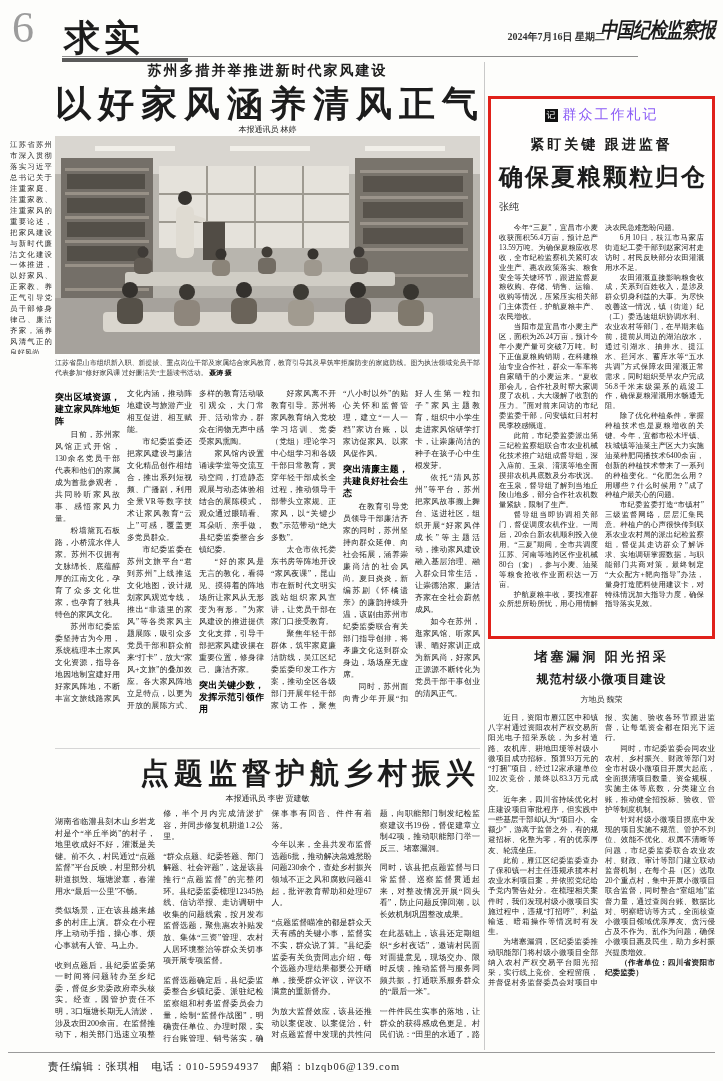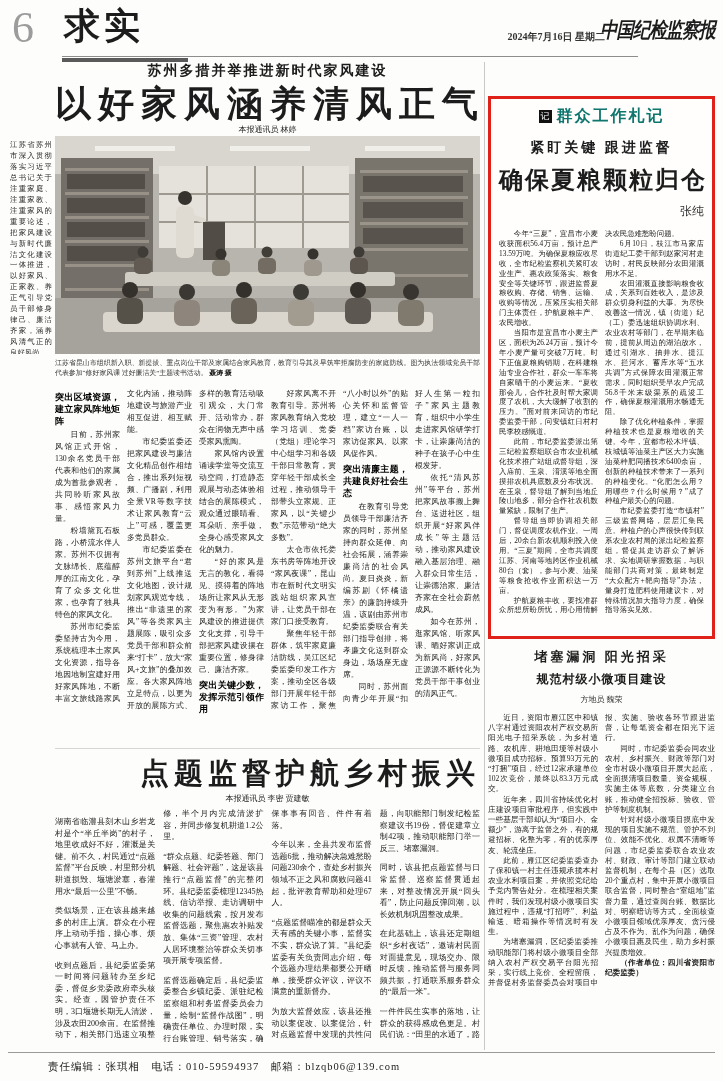--- a/index.html
+++ b/index.html
@@ -1,21 +1,21 @@
 <!DOCTYPE html>
 <html lang="zh"><head>
 <meta charset="utf-8">
 <style>
   html,body{margin:0;padding:0;background:#eceae6;}
   .page{position:relative;width:723px;height:1081px;background:#fdfdfb;margin:0 auto;
         font-family:"Liberation Serif","DejaVu Serif",serif;color:#1c1c1c;overflow:hidden;
         box-shadow:0 0 4px rgba(0,0,0,.2);}
   
   .pagenum{position:absolute;left:12px;top:6px;font-size:44px;color:#9c9c9c;font-weight:400;line-height:1;}
-  .section-name{position:absolute;left:64px;top:8px;font-size:36px;font-weight:bold;letter-spacing:4px;line-height:1;}
+  .section-name{position:absolute;left:64px;top:20px;font-size:36px;font-weight:bold;letter-spacing:4px;line-height:1;}
   .hdr-line{position:absolute;left:62px;top:56px;width:576px;height:1px;background:#8d8d8d;}
   .hdr-bar{position:absolute;left:62px;top:58px;width:126px;height:4px;background:#5a5a5a;}
   .hdr-date{position:absolute;right:118px;top:30px;font-size:10px;font-weight:bold;color:#333;}
   .masthead{position:absolute;right:8px;top:16px;font-size:21px;font-weight:bold;font-style:italic;
             transform:scaleX(.82);transform-origin:right;letter-spacing:-1px;white-space:nowrap;}
   
   .m-kicker{position:absolute;left:55px;top:62px;width:425px;text-align:center;font-size:14px;font-weight:bold;letter-spacing:2px;}
   .m-title{position:absolute;left:55px;top:80px;width:425px;text-align:center;font-size:36px;font-weight:bold;letter-spacing:7px;white-space:nowrap;}
   .m-byline{position:absolute;left:55px;top:124px;width:425px;text-align:center;font-size:8px;color:#222;}
   .intro-strip{position:absolute;left:10px;top:140px;width:42px;height:214px;font-size:7.4px;line-height:1.48;
@@ -32,24 +32,24 @@
   .b-title{position:absolute;left:55px;top:754px;width:425px;text-align:right;font-size:29px;font-weight:bold;letter-spacing:5px;white-space:nowrap;}
   .b-byline{position:absolute;left:55px;top:793px;width:425px;text-align:center;font-size:8px;color:#222;}
   .b-body{position:absolute;left:55px;top:808px;width:425px;height:240px;overflow:hidden;
           column-count:4;column-gap:8px;font-size:8px;line-height:11.6px;text-align:justify;color:#222;}
   
   .v-divider{position:absolute;left:484px;top:62px;width:1px;height:988px;background:#c9c9c9;}
   .red-box{position:absolute;left:488px;top:96px;width:227px;height:543px;border:3px solid #e0211a;
            box-sizing:border-box;background:#fffefd;padding:6px 8px 4px;}
   .badge-row{display:flex;align-items:center;justify-content:center;gap:5px;margin-top:1px;}
   .badge-icon{width:13px;height:13px;background:#111;color:#fff;font-size:9px;line-height:13px;text-align:center;flex:0 0 auto;}
-  .badge-text{font-size:16px;font-weight:bold;letter-spacing:2px;color:#0f766e;}
+  .badge-text{font-size:14px;font-weight:normal;letter-spacing:2px;color:#8b5cf6;}
   .r-kicker{text-align:center;font-size:14px;font-weight:bold;letter-spacing:3px;margin-top:12px;}
   .r-title{text-align:center;font-size:24px;font-weight:bold;letter-spacing:2px;margin-top:7px;white-space:nowrap;}
-  .r-author{text-align:right;font-size:12px;color:#333;margin-top:7px;}
+  .r-author{text-align:left;font-size:10px;color:#333;margin-top:7px;}
   .col-body{column-count:2;column-gap:7px;text-align:justify;color:#222;overflow:hidden;}
   .feature-body{margin-top:9px;height:394px;font-size:7.4px;line-height:9.9px;}
   .col-body p.attr{font-weight:bold;text-indent:2em;}
   .second-art{position:absolute;left:488px;top:648px;width:227px;}
   .s-kicker{text-align:center;font-size:13px;font-weight:bold;letter-spacing:3px;}
   .s-title{text-align:center;font-size:12px;font-weight:bold;letter-spacing:1px;margin-top:5px;white-space:nowrap;}
   .s-byline{text-align:center;font-size:8px;color:#333;margin-top:6px;}
   .second-body{margin-top:8px;height:312px;font-size:7.6px;line-height:10.2px;}
   
   .f-line{position:absolute;left:8px;top:1052px;width:707px;height:1px;background:#9a9a9a;}
@@ -166,21 +166,21 @@
     <span class="credit">聂涛 摄</span>
   </div>
 
   <div class="m-body">
       <div class="subhead">突出区域资源，建立家风阵地矩阵</div>
       <p>日前，苏州家风馆正式开馆，130余名党员干部代表和他们的家属成为首批参观者，共同聆听家风故事、感悟家风力量。</p>
       <p>粉墙黛瓦石板路，小桥流水伴人家。苏州不仅拥有文脉绵长、底蕴醇厚的江南文化，孕育了众多文化世家，也孕育了独具特色的家风文化。</p>
       <p>苏州市纪委监委坚持古为今用，系统梳理本土家风文化资源，指导各地因地制宜建好用好家风阵地，不断丰富文旅线路家风文化内涵，推动阵地建设与旅游产业相互促进、相互赋能。</p>
       <p>市纪委监委还把家风建设与廉洁文化精品创作相结合，推出系列短视频、广播剧，利用全景VR等数字技术让家风教育“云上”可感，覆盖更多党员群众。</p>
       <p>市纪委监委在苏州文旅平台“君到苏州”上线推送文化地图，设计规划家风观览专线，推出“非遗里的家风”等各类家风主题展陈，吸引众多党员干部和群众前来“打卡”，放大“家风+文旅”的叠加效应。各大家风阵地立足特点，以更为开放的展陈方式、多样的教育活动吸引观众，大门常开、活动常办，群众在润物无声中感受家风熏陶。</p>
-      <p>家风馆内设置诵读学堂等交流互动空间，打造静态观展与动态体验相结合的展陈模式，观众通过眼睛看、耳朵听、亲手做，全身心感受家风文化的魅力。</p>
+      <p>家风馆内设置诵读学堂等交流互动空间，打造静态观展与动态体验相结合的展陈模式，观众通过眼睛看、耳朵听、亲手做，县纪委监委整合乡镇纪委。</p>
       <p>“好的家风是无言的教化，看得见、摸得着的阵地场所让家风从无形变为有形。”为家风建设的推进提供文化支撑，引导干部把家风建设摆在重要位置，修身律己、廉洁齐家。</p>
       <div class="subhead">突出关键少数，发挥示范引领作用</div>
       <p>好家风离不开教育引导。苏州将家风教育纳入党校学习培训、党委（党组）理论学习中心组学习和各级干部日常教育，贯穿年轻干部成长全过程，推动领导干部带头立家规、正家风，以“关键少数”示范带动“绝大多数”。</p>
       <p>太仓市依托娄东书房等阵地开设“家风夜课”，昆山市在新时代文明实践站组织家风宣讲，让党员干部在家门口接受教育。</p>
       <p>聚焦年轻干部群体，筑牢家庭廉洁防线，吴江区纪委监委印发工作方案，推动全区各级部门开展年轻干部家访工作，聚焦“八小时以外”的贴心关怀和监督管理，建立“一人一档”家访台账，以家访促家风、以家风促作风。</p>
       <div class="subhead">突出清廉主题，共建良好社会生态</div>
       <p>在教育引导党员领导干部廉洁齐家的同时，苏州坚持向群众延伸、向社会拓展，涵养崇廉尚洁的社会风尚。夏日炎炎，新编苏剧《怀橘遗亲》的廉韵持续升温，该剧由苏州市纪委监委联合有关部门指导创排，将孝廉文化送到群众身边，场场座无虚席。</p>
       <p>同时，苏州面向青少年开展“扣好人生第一粒扣子”家风主题教育，组织中小学生走进家风馆研学打卡，让崇廉尚洁的种子在孩子心中生根发芽。</p>
       <p>依托“清风苏州”等平台，苏州把家风故事搬上舞台、送进社区，组织开展“好家风伴成长”等主题活动，推动家风建设融入基层治理、融入群众日常生活，让崇德治家、廉洁齐家在全社会蔚然成风。</p>
       <p>如今在苏州，逛家风馆、听家风课、晒好家训正成为新风尚，好家风正源源不断转化为党员干部干事创业的清风正气。</p>

